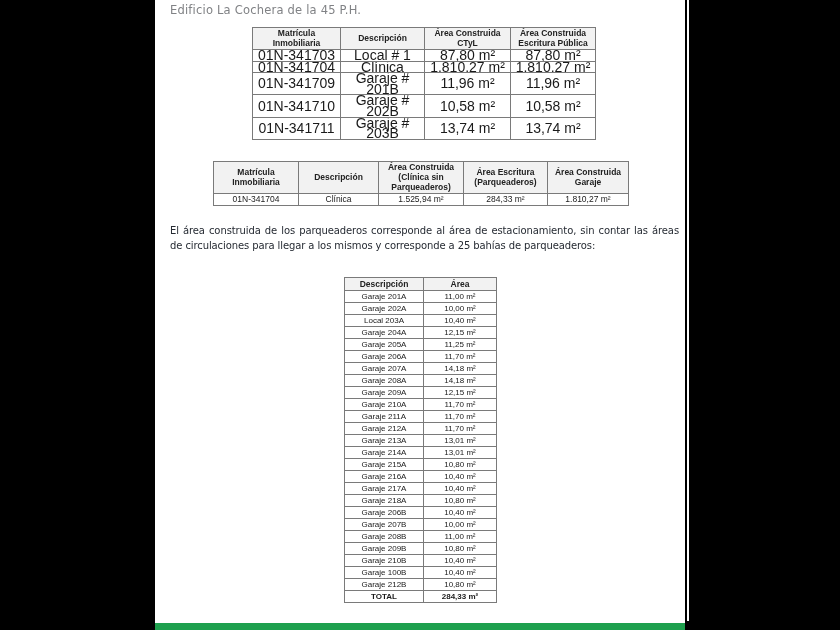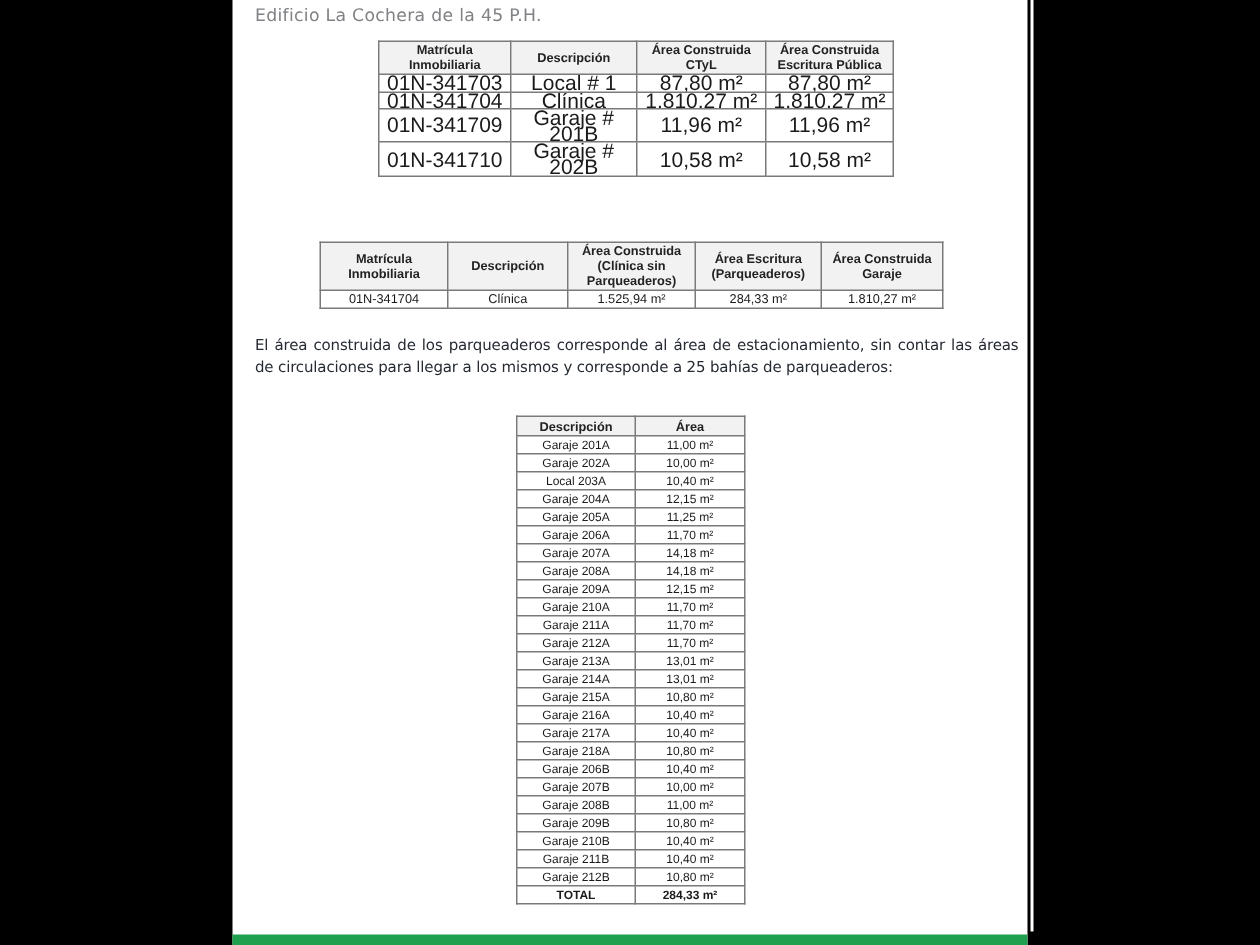--- a/index.html
+++ b/index.html
@@ -81,20 +81,26 @@
             <td>01N-341709</td>
             <td>Garaje # 201B</td>
             <td>11,96 m²</td>
             <td>11,96 m²</td>
           </tr>
           <tr>
             <td>01N-341710</td>
             <td>Garaje # 202B</td>
             <td>10,58 m²</td>
             <td>10,58 m²</td>
+          </tr>
+          <tr>
+            <td>01N-341711</td>
+            <td>Garaje # 203B</td>
+            <td>13,74 m²</td>
+            <td>13,74 m²</td>
           </tr>
         </tbody>
     </table>
 
 
     <table class="tbl2">
       <colgroup>
           <col style="width:85px">
           <col style="width:80px">
           <col style="width:85px">
@@ -221,21 +227,21 @@
           </tr>
           <tr>
             <td>Garaje 209B</td>
             <td>10,80 m²</td>
           </tr>
           <tr>
             <td>Garaje 210B</td>
             <td>10,40 m²</td>
           </tr>
           <tr>
-            <td>Garaje 211B</td>
+            <td>Garaje 100B</td>
             <td>10,40 m²</td>
           </tr>
           <tr>
             <td>Garaje 212B</td>
             <td>10,80 m²</td>
           </tr>
         </tbody>
       <tbody>
         <tr class="total-row">
           <td>TOTAL</td>

